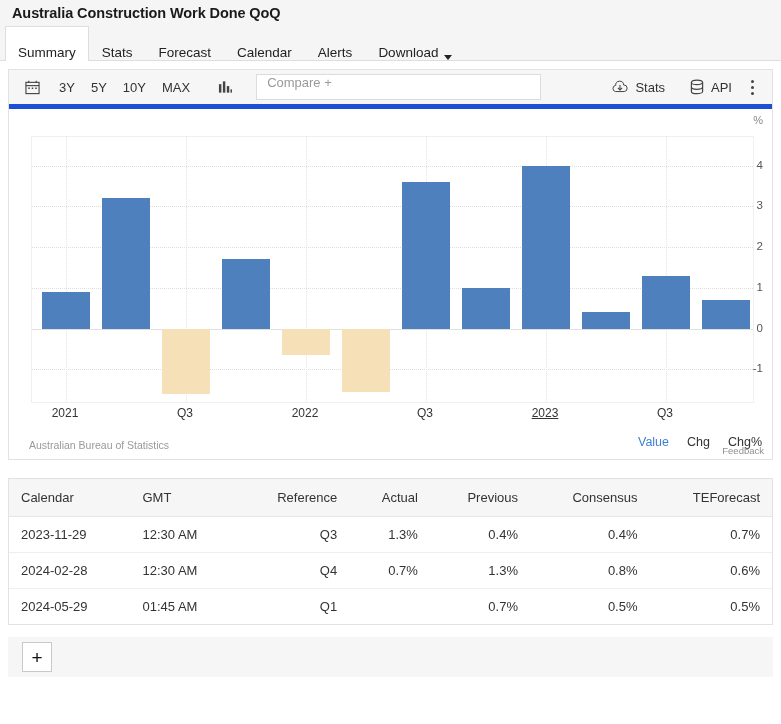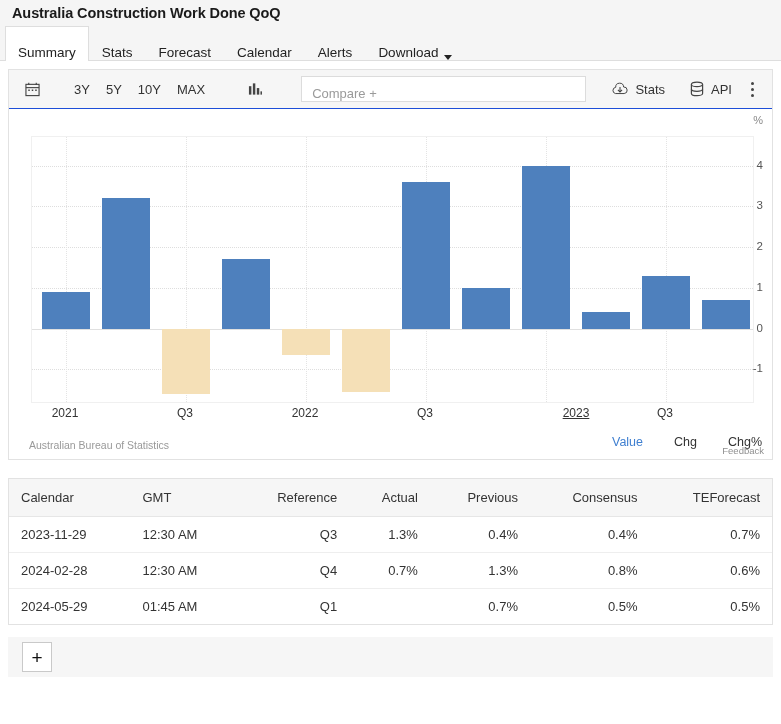--- a/index.html
+++ b/index.html
@@ -59,43 +59,43 @@
   
   .panel {
     margin: 8px 8px 0 8px;
     width: 765px;
     border: 1px solid #e2e2e2;
     background: #fff;
   }
   .toolbar {
     height: 39px;
     background: #f6f6f6;
-    border-bottom: 1px solid #1d4ed8;
+    border-bottom: 5px solid #1d4ed8;
     display: flex; align-items: center;
     padding: 0 10px;
-    gap: 15px;
+    gap: 0px;
   }
   .tb-icon {
     width: 26px; height: 26px;
     display: flex; align-items: center; justify-content: center;
     cursor: pointer;
     color: #444;
   }
   .rangebtn {
     font-size: 13px; color: #333;
     padding: 3px 8px;
     cursor: pointer;
   }
   .compare {
     flex: 0 0 285px;
     height: 26px;
     margin-left: 18px;
     border: 1px solid #dcdcdc;
     background: #fff;
-    display: flex; align-items: flex-end;
+    display: flex; align-items: flex-start;
     padding: 0 10px;
     font-size: 13px; color: #9a9a9a;
     cursor: text;
   }
   .tb-right {
     margin-left: auto;
     display: flex; align-items: center;
     gap: 4px;
   }
   .tb-action {
@@ -159,21 +159,21 @@
     top: 297px;
     font-size: 12px; color: #333;
     transform: translateX(-50%);
   }
   .source {
     position: absolute; left: 20px; top: 330px;
     font-size: 10.5px; color: #999;
   }
   .modes {
     position: absolute; right: 10px; top: 326px;
-    display: flex; gap: 31px;
+    display: flex; gap: 18px;
     font-size: 12.5px;
   }
   .modes span { cursor: pointer; color: #333; }
   .modes span.sel { color: #3f7fd0; }
   .feedback {
     position: absolute; right: 8px; bottom: 3px;
     font-size: 9.5px; color: #8f8f8f;
   }
 
   
@@ -348,21 +348,21 @@
           <div class="ytick" style="top: 177.824px;">1</div>
           <div class="ytick" style="top: 137.061px;">2</div>
           <div class="ytick" style="top: 96.2977px;">3</div>
           <div class="ytick" style="top: 55.5344px;">4</div>
         </div>
       <div id="xticks">
           <div class="xtick" style="left: 56px;">2021</div>
           <div class="xtick" style="left: 176px;">Q3</div>
           <div class="xtick" style="left: 296px;">2022</div>
           <div class="xtick" style="left: 416px;">Q3</div>
-          <div class="xtick" style="left: 567px; text-decoration: underline;">2023</div>
+          <div class="xtick" style="left: 536px; text-decoration: underline;">2023</div>
           <div class="xtick" style="left: 656px;">Q3</div>
         </div>
 
       <div class="source">Australian Bureau of Statistics</div>
       <div class="modes" id="modes">
           <span class="sel">Value</span>
           <span>Chg</span>
           <span>Chg%</span>
         </div>
       <div class="feedback">Feedback</div>

